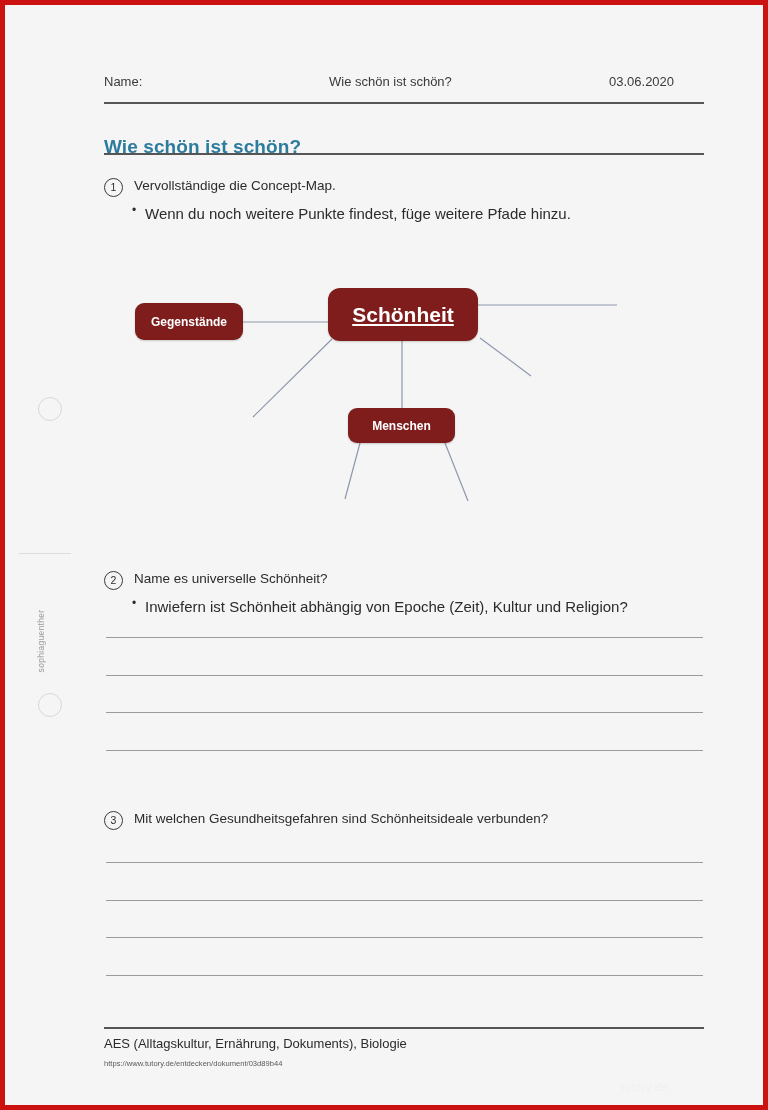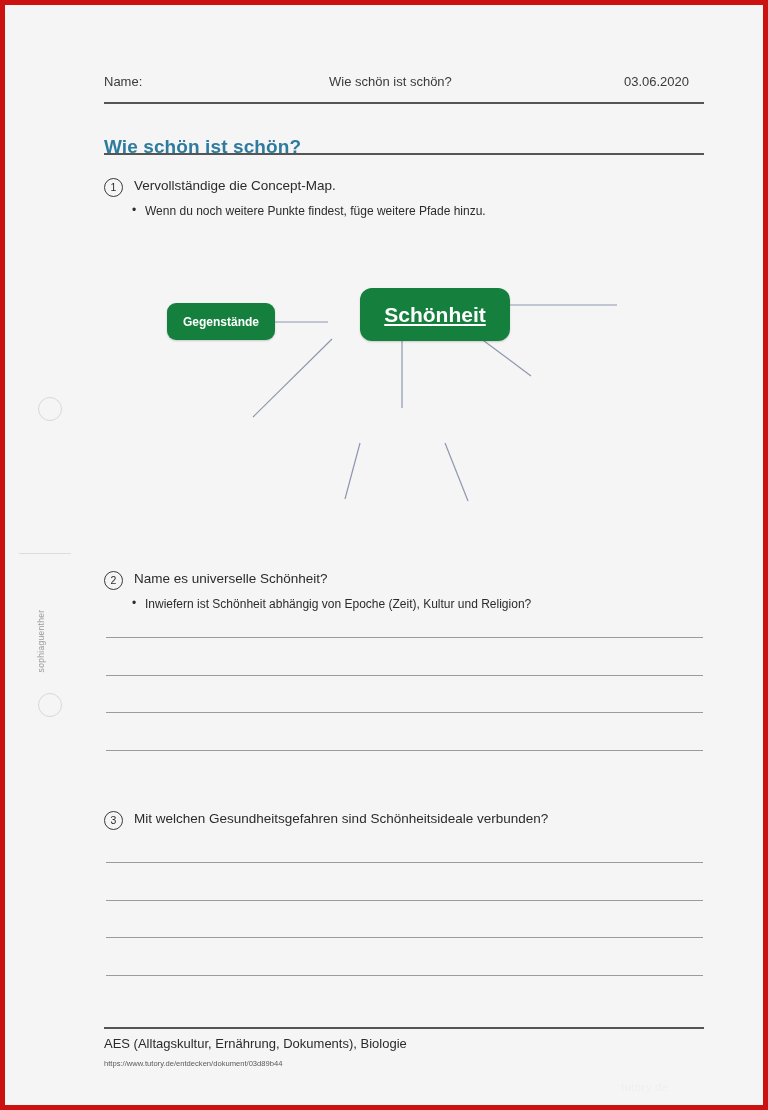--- a/index.html
+++ b/index.html
@@ -51,21 +51,21 @@
   }
 
   
   #header-row{
     position:absolute;left:0;top:69px;width:600px;height:20px;
     display:flex;align-items:baseline;
     font-size:13px;color:#3a3a3a;
   }
   #header-name-label{width:225px;}
   #header-doc-title{flex:1;text-align:left;}
-  #header-date{width:95px;text-align:center;}
+  #header-date{width:95px;text-align:left;}
   #header-rule{
     position:absolute;left:0;top:97px;width:600px;height:2px;background:#555;
   }
 
   
   #page-title{
     position:absolute;left:0;top:118px;width:600px;
     font-size:19px;font-weight:700;color:#2d7c9e;letter-spacing:.1px;
   }
   #title-rule{
@@ -77,21 +77,21 @@
   .task-head{display:flex;align-items:flex-start;gap:11px;}
   .task-num{
     flex:0 0 auto;width:17px;height:17px;border-radius:50%;
     border:1px solid #3a3a3a;color:#2c2c2c;
     font-size:10.5px;line-height:16px;text-align:center;
     margin-top:1px;
   }
   .task-text{font-size:13.5px;color:#2b2b2b;line-height:1.35;}
   .task-bullets{margin:6px 0 0 28px;padding:0;list-style:none;}
   .task-bullets li{
-    font-size:12px;color:#2b2b2b;line-height:1.45;
+    font-size:15px;color:#2b2b2b;line-height:1.45;
     position:relative;padding-left:13px;
   }
   .task-bullets li:before{
     content:"•";position:absolute;left:0;top:-1px;color:#2b2b2b;font-size:12px;
   }
 
   #task-1{top:172px;}
   #task-2{top:565px;}
   #task-3{top:805px;}
 
@@ -104,28 +104,27 @@
   #answer-lines-2{top:600px;height:160px;}
   #answer-lines-3{top:840px;height:160px;}
 
   
   #concept-map{
     position:absolute;left:0;top:240px;width:600px;height:280px;
   }
   #concept-map svg{position:absolute;left:0;top:0;}
   .cm-node{
     position:absolute;
-    background:#15803d;
+    background:#7f1d1d;
     border-radius:9px;
     color:#fff;
     display:flex;align-items:center;justify-content:center;
     font-weight:700;
     box-shadow:0 1px 2px rgba(0,0,0,.18);
     text-align:center;
-    margin-left:32px;
   }
   #cm-node-schoenheit{
     left:224px;top:43px;width:150px;height:53px;
     font-size:21px;border-radius:12px;text-decoration:underline;
   }
   #cm-node-gegenstaende{
     left:31px;top:58px;width:108px;height:37px;font-size:12px;
   }
   #cm-node-menschen{
     left:244px;top:163px;width:107px;height:35px;font-size:12px;
@@ -198,20 +197,21 @@
 
         <line x1="298" y1="96" x2="298" y2="163" stroke="#8e97ae" stroke-width="1.2"></line>
 
         <line x1="256" y1="198" x2="241" y2="254" stroke="#8e97ae" stroke-width="1.2"></line>
 
         <line x1="341" y1="198" x2="364" y2="256" stroke="#8e97ae" stroke-width="1.2"></line>
       </svg>
 
       <div class="cm-node" id="cm-node-schoenheit">Schönheit</div>
       <div class="cm-node" id="cm-node-gegenstaende">Gegenstände</div>
+      <div class="cm-node" id="cm-node-menschen">Menschen</div>
     </div>
 
     <div class="task" id="task-2">
       <div class="task-head">
         <div class="task-num">2</div>
         <div class="task-text">Name es universelle Schönheit?</div>
       </div>
       <ul class="task-bullets">
         <li>Inwiefern ist Schönheit abhängig von Epoche (Zeit), Kultur und Religion?</li>
       </ul>

